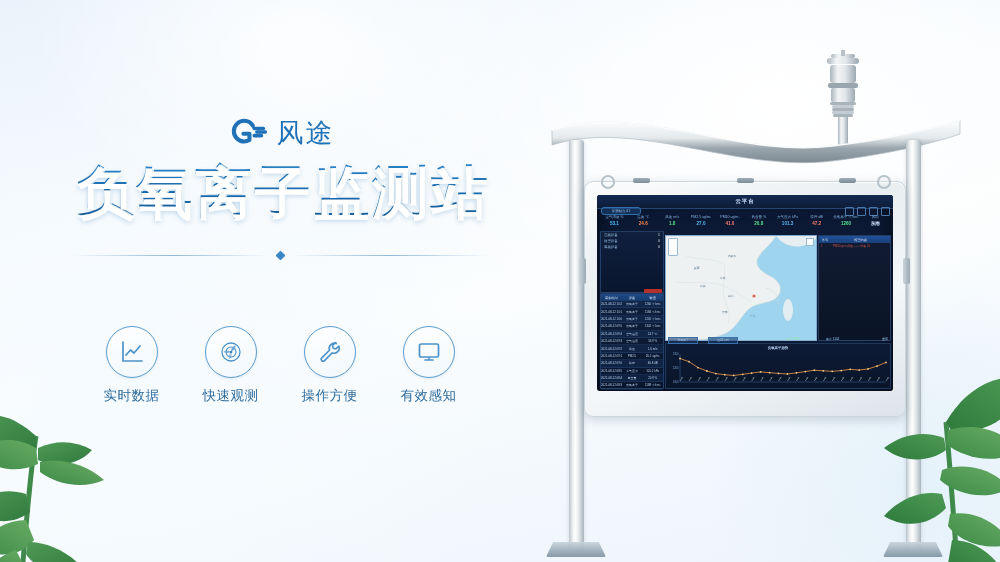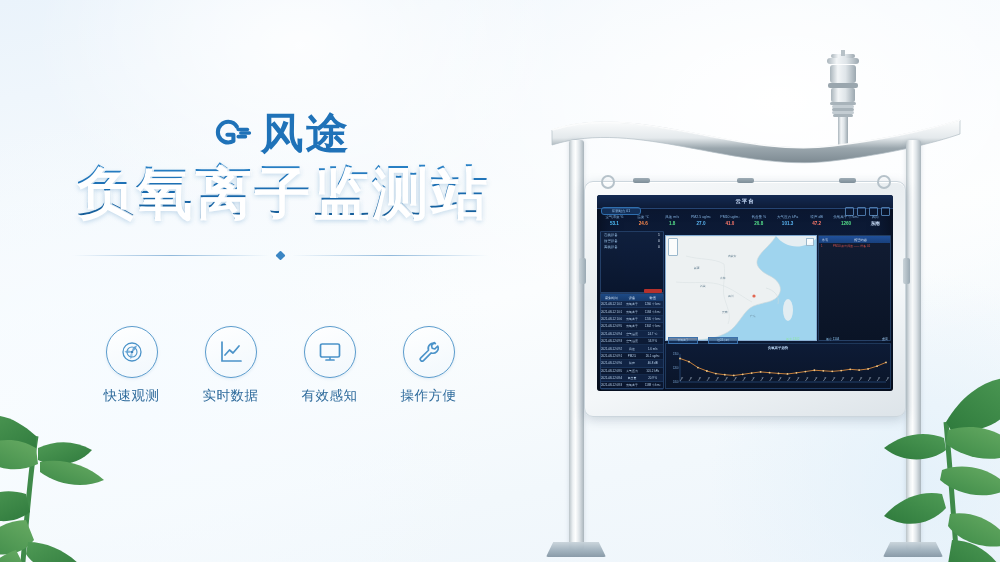--- a/index.html
+++ b/index.html
@@ -20,21 +20,21 @@
     background:
       radial-gradient(ellipse 380px 260px at 30% 8%, rgba(255,255,255,.85), rgba(255,255,255,0) 70%),
       radial-gradient(ellipse 300px 300px at 92% 86%, rgba(226,240,250,.8), rgba(226,240,250,0) 70%);
   }
 
   
   .left-col{position:absolute;left:0;top:0;width:560px;height:562px;}
 
   .brand{position:absolute;left:0;right:0;top:112px;display:flex;justify-content:center;align-items:center;gap:9px;}
   .brand-mark{width:42px;height:42px;flex:none;}
-  .brand-name{font-size:43px;font-weight:bold;color:#1f72b8;letter-spacing:2px;line-height:1;}
+  .brand-name{font-size:27px;font-weight:normal;color:#1f72b8;letter-spacing:2px;line-height:1;}
 
   .headline{position:absolute;left:8px;right:0;top:160px;text-align:center;
     font-size:56px;font-weight:bold;letter-spacing:3px;line-height:1.16;
     color:#1a6aae;
     text-shadow:0 2px 0 #ffffff, 0 3px 5px rgba(26,106,174,.28), 2px 2px 0 rgba(255,255,255,.9);
   }
   .headline .hl-inner{
     background:linear-gradient(180deg,#2f88cc 0%,#1a6aae 52%,#17598f 100%);
     -webkit-background-clip:text;background-clip:text;color:transparent;
   }
@@ -180,59 +180,59 @@
     </div>
 
     <div class="subtitle">
     </div>
 
     <div class="features">
 
       <div class="feat">
         <div class="feat-circle">
           <svg width="26" height="26" viewBox="0 0 26 26">
+            <path d="M4 3v19h19" fill="none" stroke="#4b93c9" stroke-width="1.7" stroke-linecap="round"></path>
+            <path d="M7 16l4.5-5 3.5 3 6-7" fill="none" stroke="#4b93c9" stroke-width="1.7" stroke-linecap="round" stroke-linejoin="round"></path>
+          </svg>
+        </div>
+        <div class="feat-label">实时数据</div>
+      </div>
+
+      <div class="feat">
+        <div class="feat-circle">
+          <svg width="26" height="26" viewBox="0 0 26 26">
             <circle cx="13" cy="13" r="9" fill="none" stroke="#4b93c9" stroke-width="1.3"></circle>
             <circle cx="13" cy="13" r="5" fill="none" stroke="#4b93c9" stroke-width="1.1"></circle>
             <path d="M13 13c0-4 2-6 5-6.5-1 3.2-2.2 5-5 6.5z" fill="#5a9cd0" opacity=".85"></path>
             <path d="M13 13c-3.4 1.6-5.6 1.2-7.6-.6 3-1.4 5.2-1.3 7.6.6z" fill="#5a9cd0" opacity=".7"></path>
             <path d="M13 13c1.2 3.4.6 5.6-1.6 7.2-.8-3.2-.4-5.3 1.6-7.2z" fill="#5a9cd0" opacity=".55"></path>
             <circle cx="13" cy="13" r="1.3" fill="#3d82bb"></circle>
           </svg>
         </div>
         <div class="feat-label">快速观测</div>
       </div>
 
       <div class="feat">
         <div class="feat-circle">
           <svg width="26" height="26" viewBox="0 0 26 26">
-            <path d="M4 3v19h19" fill="none" stroke="#4b93c9" stroke-width="1.7" stroke-linecap="round"></path>
-            <path d="M7 16l4.5-5 3.5 3 6-7" fill="none" stroke="#4b93c9" stroke-width="1.7" stroke-linecap="round" stroke-linejoin="round"></path>
+            <path d="M19.4 4.6a5.2 5.2 0 0 0-6.9 6.6L4.8 18.9a1.9 1.9 0 0 0 2.7 2.7l7.7-7.7a5.2 5.2 0 0 0 6.6-6.9l-2.9 2.9-2.7-.7-.7-2.7 2.9-2.9z" fill="none" stroke="#4b93c9" stroke-width="1.6" stroke-linejoin="round"></path>
           </svg>
         </div>
-        <div class="feat-label">实时数据</div>
+        <div class="feat-label">操作方便</div>
       </div>
 
       <div class="feat">
         <div class="feat-circle">
           <svg width="26" height="26" viewBox="0 0 26 26">
             <rect x="3.5" y="5" width="19" height="13" rx="1.6" fill="none" stroke="#4b93c9" stroke-width="1.7"></rect>
             <path d="M9 21h8" stroke="#4b93c9" stroke-width="1.7" stroke-linecap="round"></path>
             <path d="M13 18v3" stroke="#4b93c9" stroke-width="1.5"></path>
           </svg>
         </div>
         <div class="feat-label">有效感知</div>
-      </div>
-
-      <div class="feat">
-        <div class="feat-circle">
-          <svg width="26" height="26" viewBox="0 0 26 26">
-            <path d="M19.4 4.6a5.2 5.2 0 0 0-6.9 6.6L4.8 18.9a1.9 1.9 0 0 0 2.7 2.7l7.7-7.7a5.2 5.2 0 0 0 6.6-6.9l-2.9 2.9-2.7-.7-.7-2.7 2.9-2.9z" fill="none" stroke="#4b93c9" stroke-width="1.6" stroke-linejoin="round"></path>
-          </svg>
-        </div>
-        <div class="feat-label">操作方便</div>
       </div>
 
     </div>
   </div>
 
   <div class="device">
 
     <svg class="sensor" viewBox="0 0 52 104">
       <defs>
         <linearGradient id="mg" x1="0" y1="0" x2="1" y2="0">

